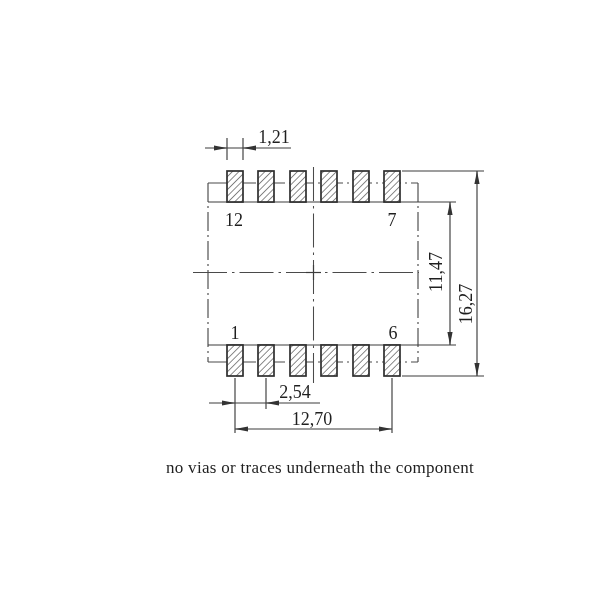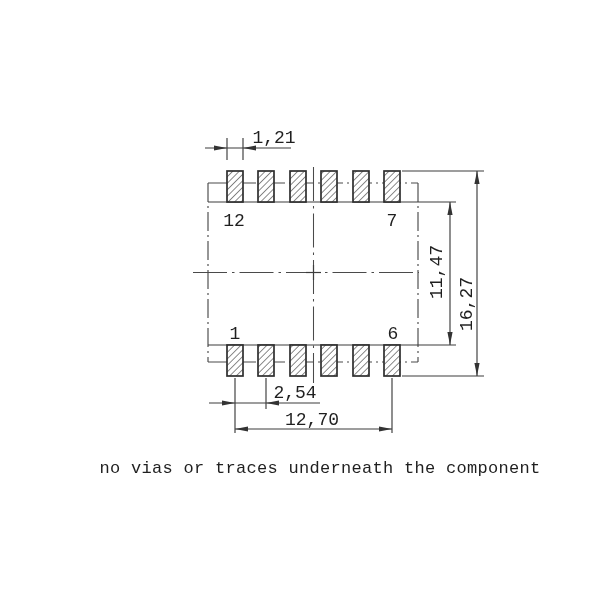--- a/index.html
+++ b/index.html
@@ -1,17 +1,17 @@
 <!DOCTYPE html>
 <html><head>
 <meta charset="utf-8">
 <style>
   html,body{margin:0;padding:0;background:#ffffff;}
   .canvas{position:relative;width:600px;height:600px;background:#ffffff;overflow:hidden;
-          font-family:Liberation Mono, monospace;}
+          font-family:Liberation Serif, serif;}
   svg{display:block;}
   .ln{stroke:#3c3c3c;stroke-width:1.3;fill:none;stroke-linecap:butt;}
   .thin{stroke-width:1.15;}
   .chain{stroke:#4a4a4a;stroke-width:1.15;stroke-dasharray:19 4 2 4;}
   .cl{stroke:#4a4a4a;stroke-width:1.05;stroke-dasharray:34 5 2.5 5;}
   .solidcross{stroke:#3c3c3c;stroke-width:1.2;}
   .arrow{fill:#333333;stroke:none;}
   .pad-bg{fill:#ffffff;stroke:none;}
   .pad-hatch{fill:url(#hatch);stroke:#2e2e2e;stroke-width:1.7;}
   text{fill:#1f1f1f;}

